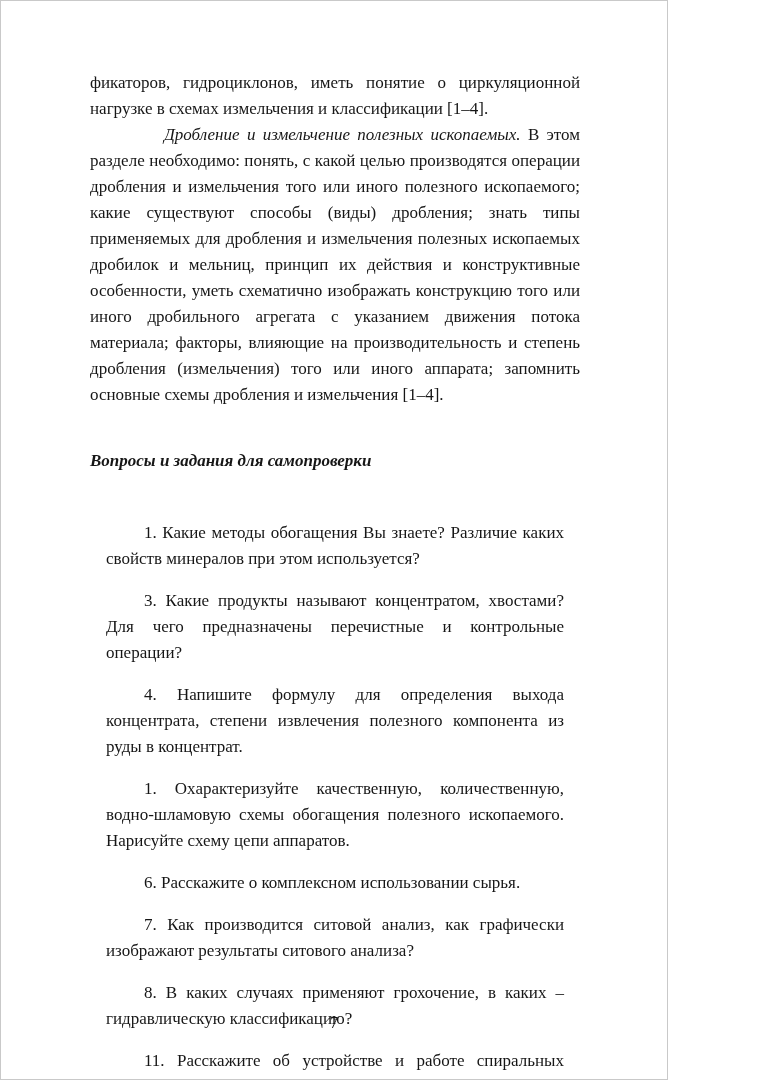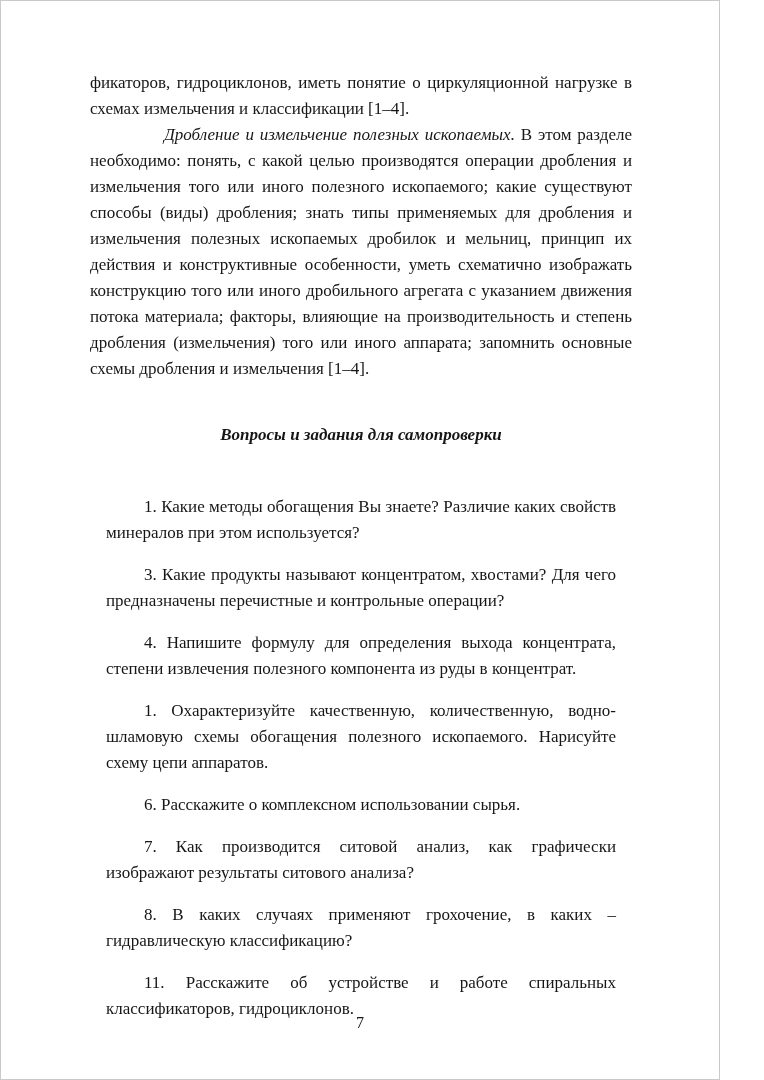--- a/index.html
+++ b/index.html
@@ -2,21 +2,21 @@
 <html><head>
 <meta charset="utf-8">
 <style>
   html, body {
     margin: 0;
     padding: 0;
     background: #ffffff;
   }
   .page {
     position: relative;
-    width: 720px;
+    width: 668px;
     height: 1080px;
     box-sizing: border-box;
     background: #ffffff;
     outline: 1px solid #c9c9c9;
     outline-offset: -1px;
     padding: 70px 88px 14px 90px;
     font-family: "Liberation Serif", "DejaVu Serif", serif;
     font-size: 17px;
     line-height: 26px;
     color: #161616;
@@ -29,21 +29,20 @@
   }
   .body-text p.no-indent {
     text-indent: 0;
   }
   .lead-italic {
     font-style: italic;
     margin-left: 36px;
   }
   .section-heading {
     margin: 40px 0 46px 0;
-    text-align: center;
     text-indent: 0;
     font-weight: bold;
     font-style: italic;
   }
   .questions p {
     margin: 16px;
     text-align: justify;
     text-indent: 38px;
   }
   .page-number {

